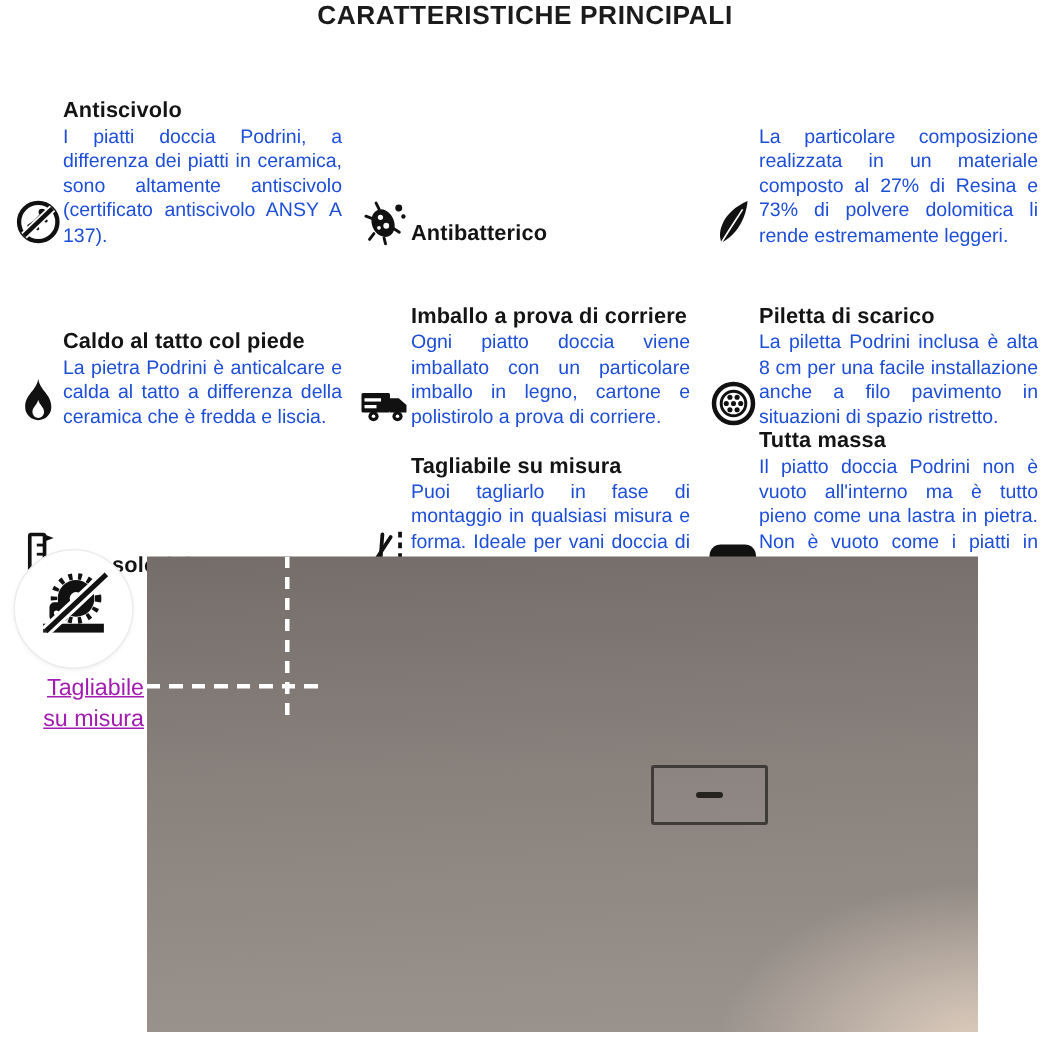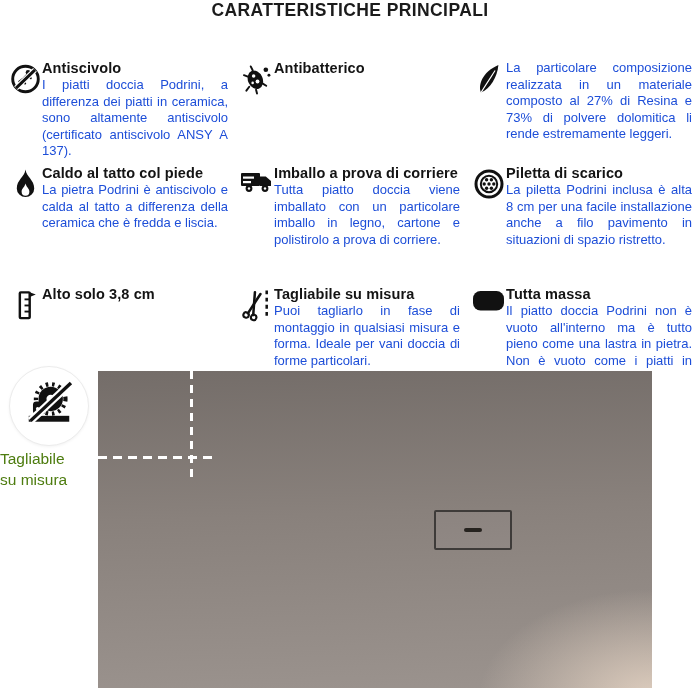--- a/index.html
+++ b/index.html
@@ -15,21 +15,21 @@
     font-size:17.5px;font-weight:800;letter-spacing:.4px;
     color:#1b1b1b;
   }
   .features-grid{
     position:absolute;left:8px;top:60px;width:684px;
     display:grid;
     grid-template-columns:220px 220px 220px;
     grid-template-rows:105px 121px auto;
     column-gap:12px;
   }
-  .feature{display:flex;align-items:flex-start;}
+  .feature{display:flex;align-items:flex-end;}
   .ficon{
     flex:0 0 34px;width:34px;display:flex;justify-content:center;
     padding-top:2px;color:#111;
   }
   .ficon svg{display:block;}
   .fbody{flex:1 1 auto;min-width:0;}
   .f-title{
     margin:0 0 1px 0;
     font-size:14.5px;font-weight:700;color:#141414;letter-spacing:.1px;
   }
@@ -62,21 +62,21 @@
   .drain-slot{width:18px;height:3.5px;background:#26231f;border-radius:2px;}
   
   .badge-circle{
     position:absolute;left:9px;top:366px;width:78px;height:78px;
     border-radius:50%;background:#fff;border:1px solid #ececec;
     box-shadow:0 1px 3px rgba(0,0,0,.05);
     display:flex;align-items:center;justify-content:center;
   }
   .badge-label{
     position:absolute;left:0;top:449px;width:96px;
-    text-align:left;font-size:15.5px;line-height:1.35;color:#4d7c0f;
+    text-align:right;font-size:15.5px;line-height:1.35;color:#a21caf;text-decoration:underline;
   }
 </style>
 </head>
 <body>
 
 <h1 class="page-title">CARATTERISTICHE PRINCIPALI</h1>
 
 <div class="features-grid">
 
   <div class="feature">
@@ -136,40 +136,40 @@
 
   <div class="feature">
     <span class="ficon">
       <svg width="31" height="36" viewBox="0 0 32 36">
         <path fill-rule="evenodd" fill="#111" d="M16,2 C17,10 25,12.5 25,21.5 A9,9 0 0 1 7,21.5 C7,12.5 15,10 16,2 Z
              M16,16.5 C15,20.5 12,21.5 12,25 A4,4 0 0 0 20,25 C20,21.5 17,20.5 16,16.5 Z"></path>
       </svg>
     </span>
     <div class="fbody">
       <h3 class="f-title">Caldo al tatto col piede</h3>
-      <p class="f-desc">La pietra Podrini è antiscivolo e calda al tatto a differenza della ceramica che è fredda e liscia.</p>
+      <p class="f-desc">La pietra Podrini è anticalcare e calda al tatto a differenza della ceramica che è fredda e liscia.</p>
     </div>
   </div>
 
   <div class="feature">
     <span class="ficon">
       <svg width="34" height="30" viewBox="0 0 34 30">
         <rect x="1" y="6" width="19" height="13" rx="1" fill="#111"></rect>
         <rect x="3" y="9.5" width="11" height="2.2" fill="#fff"></rect>
         <rect x="3" y="14" width="8" height="2.2" fill="#fff"></rect>
         <path d="M20,9.5 h5.8 l5.2,4.5 v5 h-11 Z" fill="#111"></path>
         <circle cx="9" cy="21.5" r="3.4" fill="#111"></circle>
         <circle cx="9" cy="21.5" r="1.2" fill="#fff"></circle>
         <circle cx="25" cy="21.5" r="3.4" fill="#111"></circle>
         <circle cx="25" cy="21.5" r="1.2" fill="#fff"></circle>
       </svg>
     </span>
     <div class="fbody">
       <h3 class="f-title">Imballo a prova di corriere</h3>
-      <p class="f-desc">Tutta piatto doccia viene imballato con un particolare imballo in legno, cartone e polistirolo a prova di corriere.</p>
+      <p class="f-desc">Ogni piatto doccia viene imballato con un particolare imballo in legno, cartone e polistirolo a prova di corriere.</p>
     </div>
   </div>
 
   <div class="feature">
     <span class="ficon">
       <svg width="32" height="34" viewBox="0 0 32 34">
         <circle cx="16" cy="17" r="13" fill="none" stroke="#111" stroke-width="3"></circle>
         <circle cx="16" cy="17" r="8.2" fill="none" stroke="#111" stroke-width="2"></circle>
         <circle cx="16" cy="17" r="1.7" fill="#111"></circle>
         <circle cx="20.8" cy="17" r="1.7" fill="#111"></circle>

